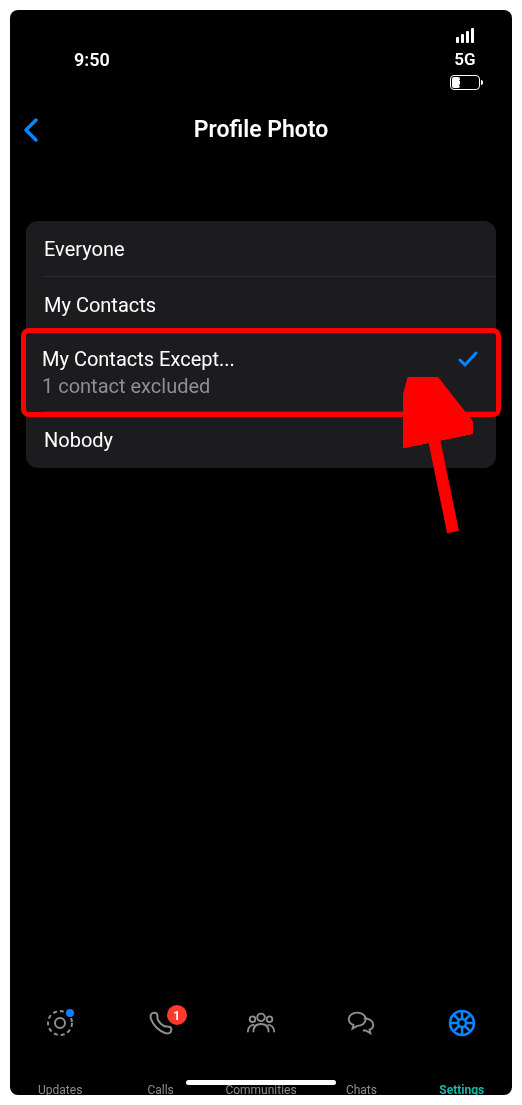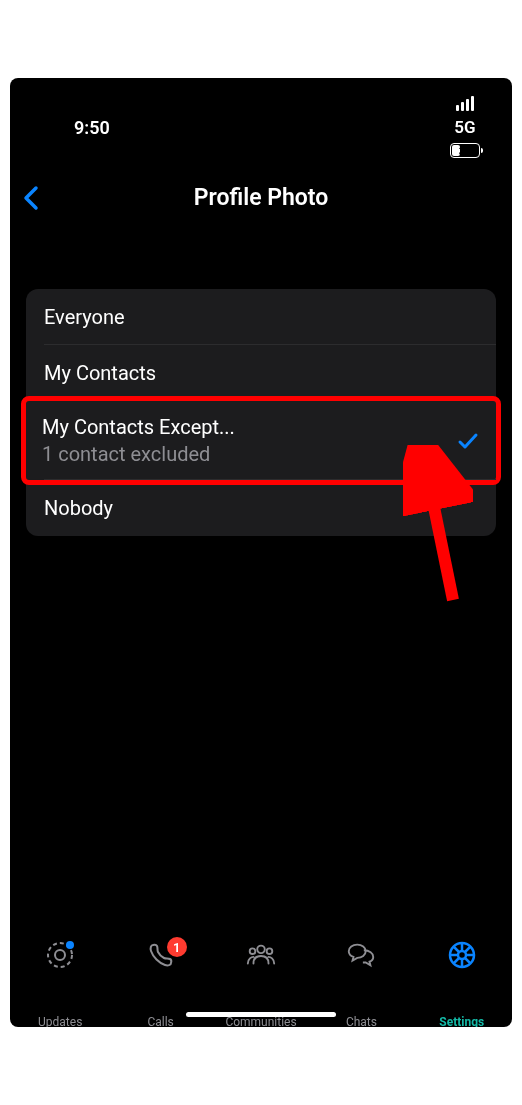--- a/index.html
+++ b/index.html
@@ -12,21 +12,21 @@
     body {
       width: 522px;
       height: 1105px;
       background: #fff;
       display: flex;
       align-items: center;
       justify-content: center;
     }
     .device {
       width: 502px;
-      height: 949px;
+      height: 1085px;
       background: #000;
       border-radius: 8px;
       position: relative;
       overflow: hidden;
     }
     .status-bar {
       display: flex;
       justify-content: space-between;
       align-items: center;
       padding: 18px 32px 8px 32px;
@@ -119,21 +119,20 @@
     }
     .options-group {
       margin: 50px 16px 0 16px;
       background: #1c1c1e;
       border-radius: 12px;
       overflow: visible;
       position: relative;
     }
     .option-row {
       display: flex;
-      align-items: center;
       justify-content: space-between;
       padding: 16px 18px;
       cursor: pointer;
       position: relative;
     }
     .option-row:not(:last-child)::after {
       content: '';
       position: absolute;
       bottom: 0;
       left: 18px;

